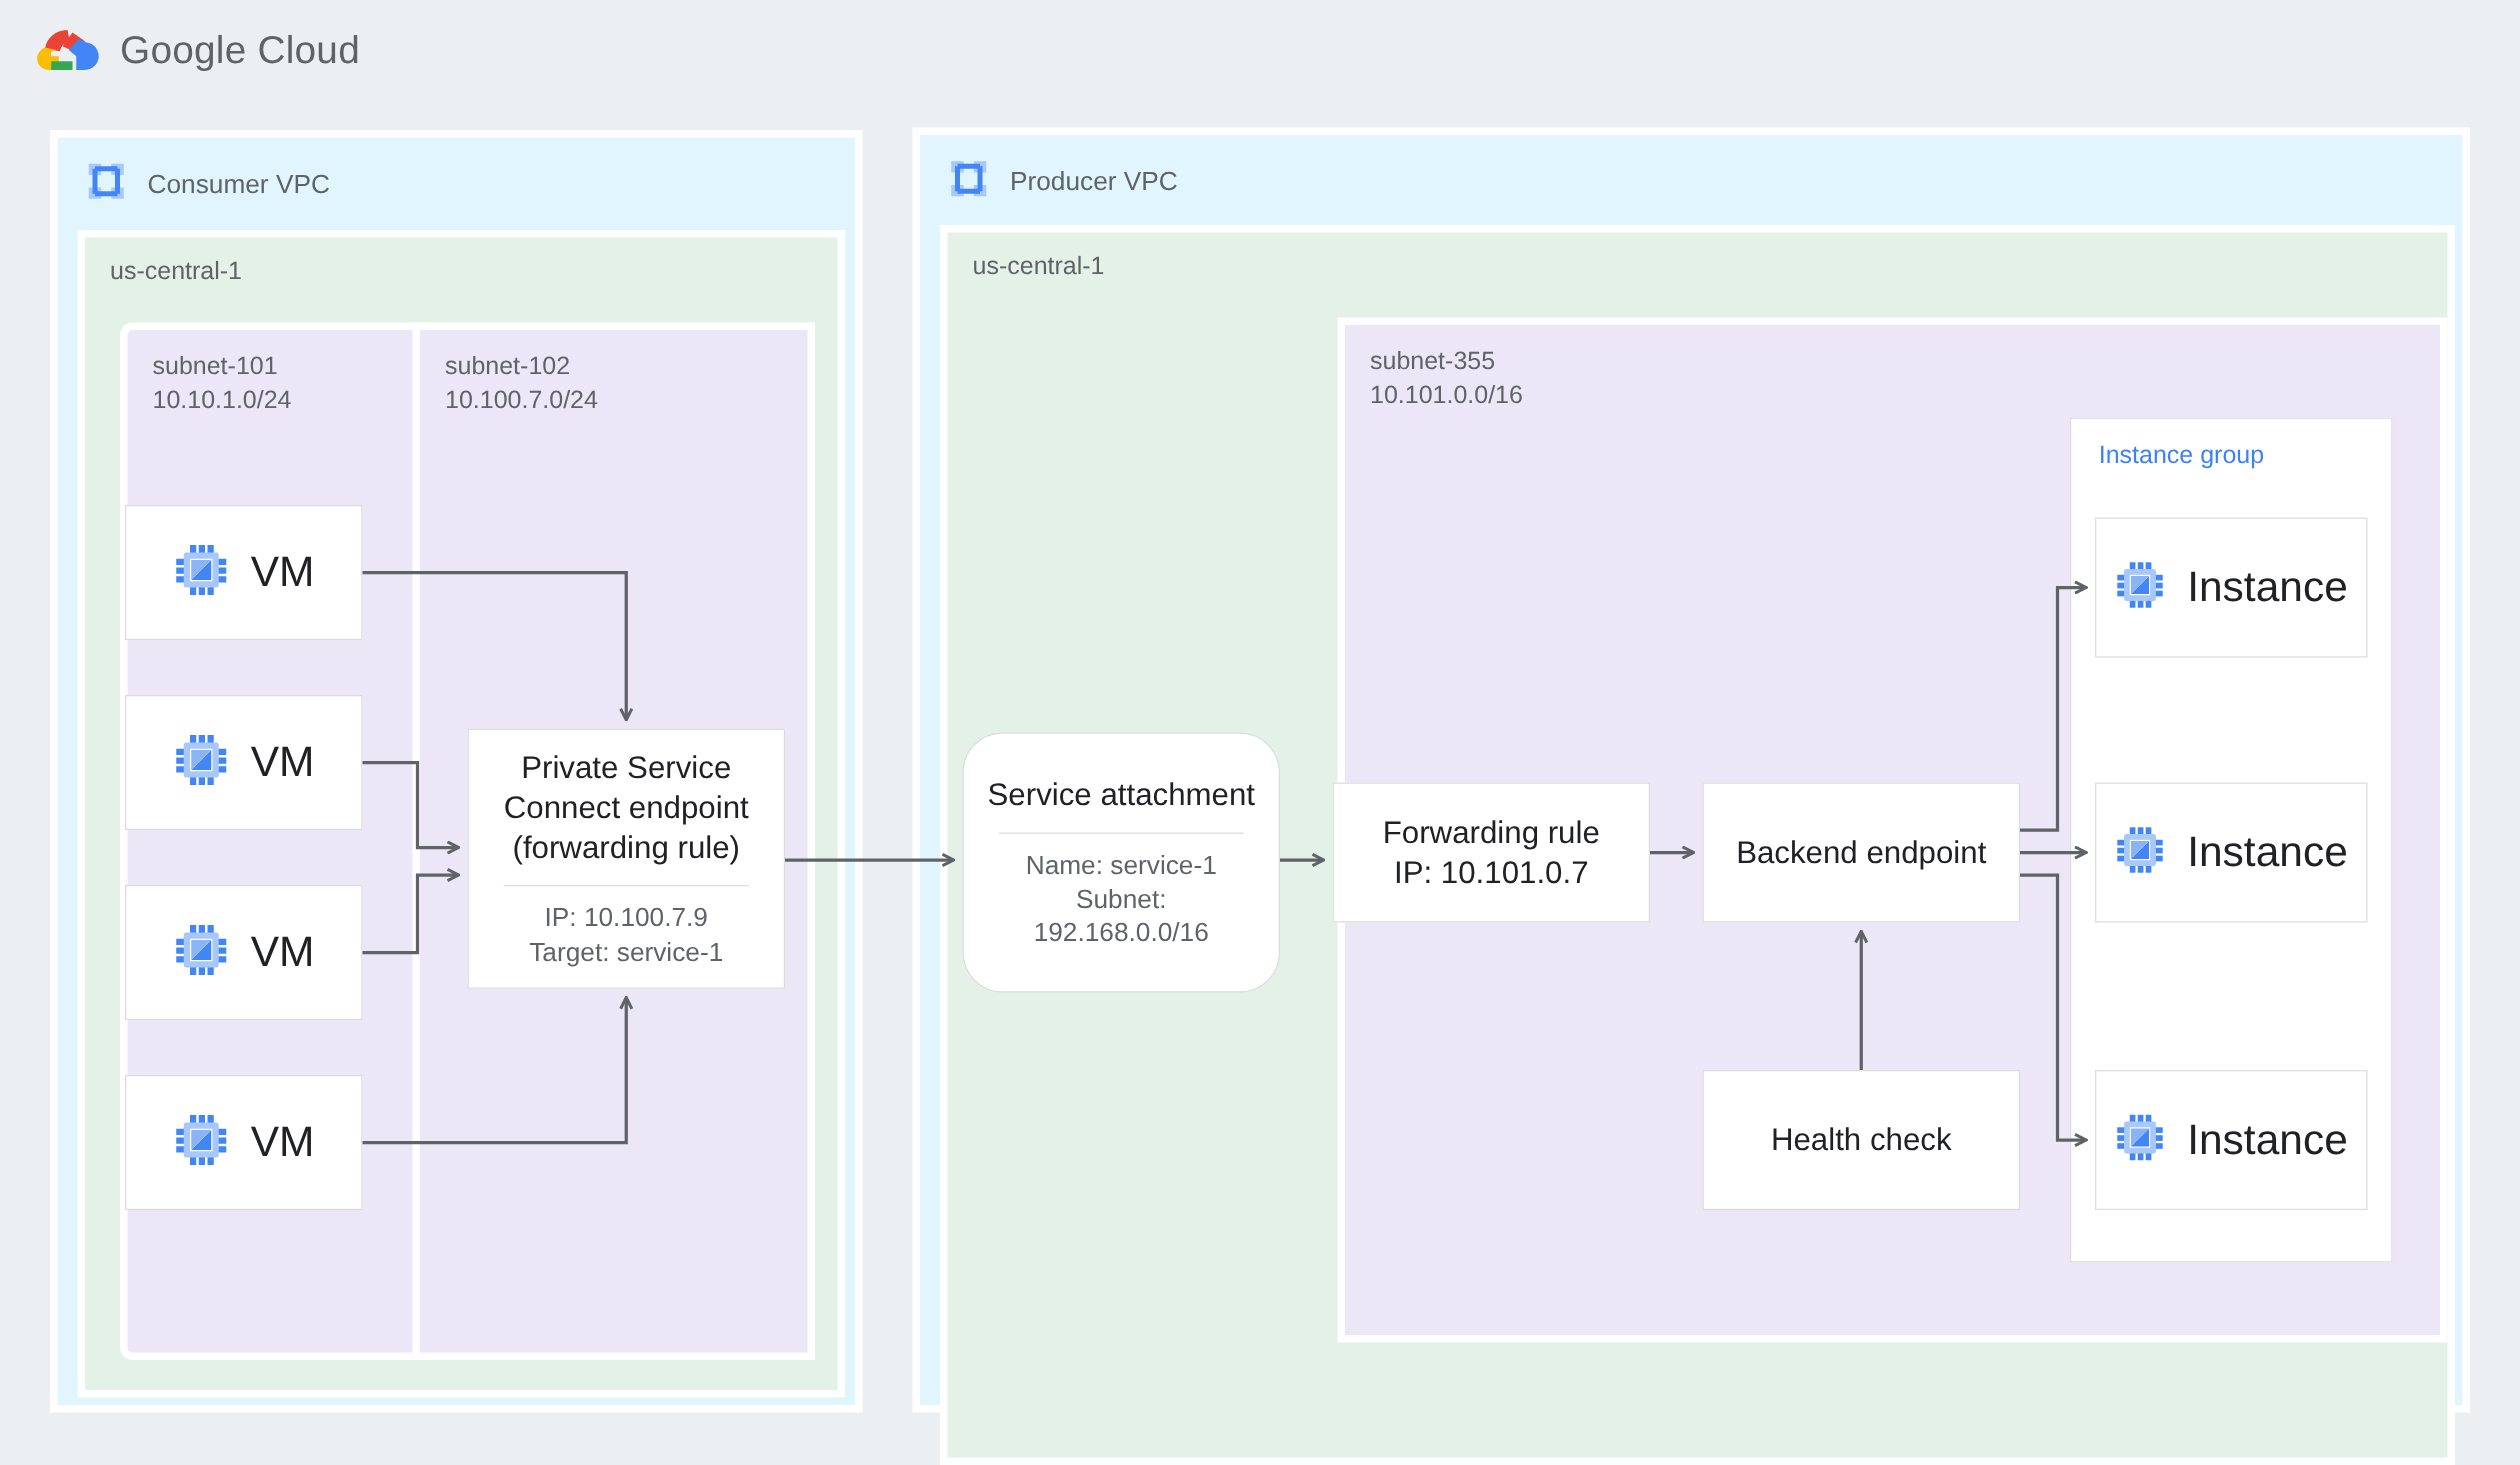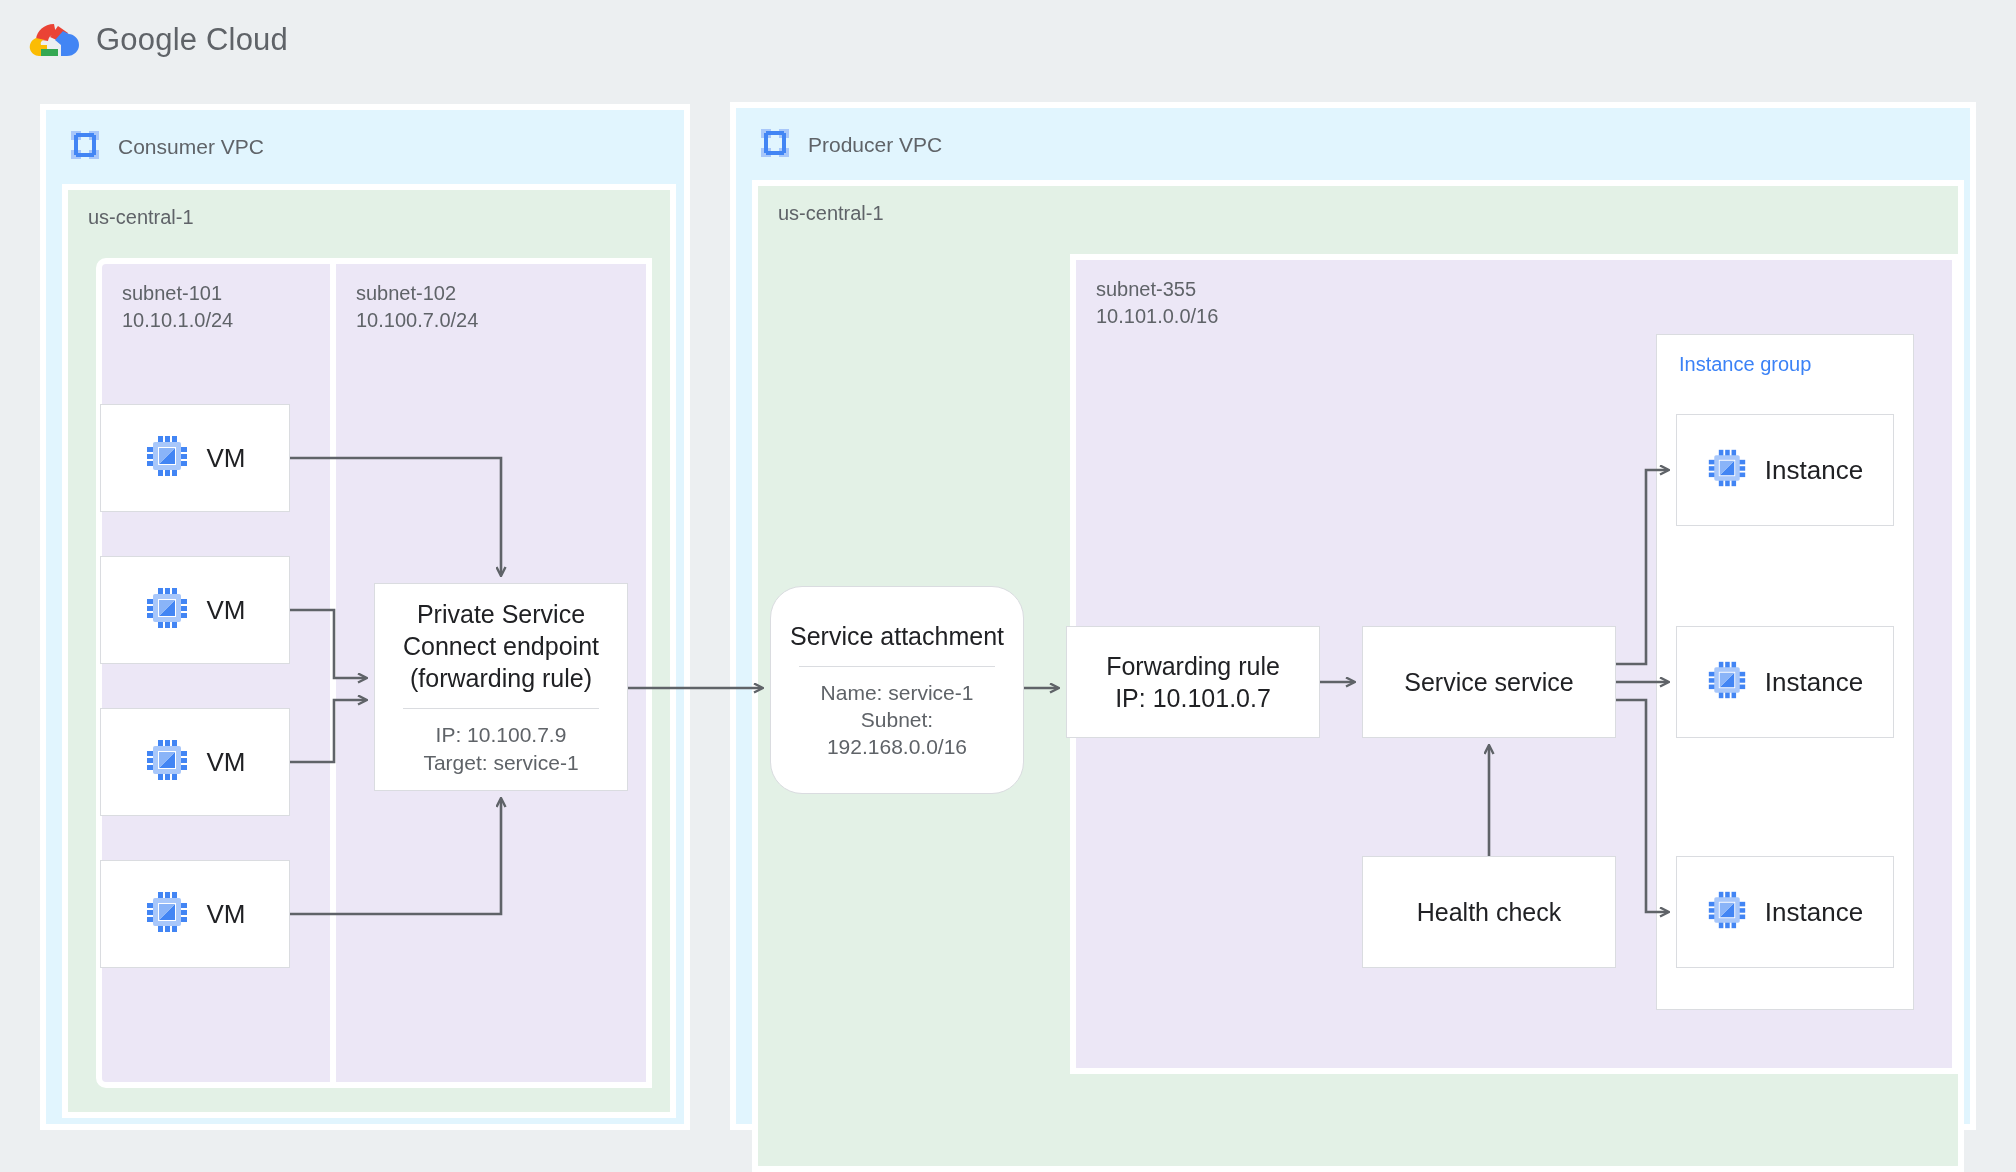--- a/index.html
+++ b/index.html
@@ -34,21 +34,21 @@
   
   .node{
     position:absolute; background:#ffffff; border:1px solid #dadce0; box-sizing:border-box;
     display:flex; flex-direction:column; align-items:center; justify-content:center;
     text-align:center;
   }
   .node-row{ flex-direction:row; gap:18px; }
   .node-title{ font-size:25px; color:#202124; line-height:1.28; }
   .node-sub{ font-size:21px; color:#5f6368; line-height:1.3; }
   .divider{ width:78%; height:1px; background:#dadce0; margin:14px 0 12px; }
-  .vm-label{ font-size:26px; color:#202124; }
+  .vm-label{ font-size:34px; color:#202124; }
 
   .group-box{
     position:absolute; background:#ffffff; border:1px solid #dadce0; box-sizing:border-box;
   }
   .group-lbl{ position:absolute; left:22px; top:18px; font-size:20px; color:#3b82f6; }
 
   svg.wires{ position:absolute; left:0; top:0; width:2016px; height:1172px; pointer-events:none; }
   .wire{ stroke:#5f6368; stroke-width:2.6; fill:none; }
 </style>
 </head>
@@ -246,21 +246,21 @@
   <span class="node-sub">Subnet:</span>
   <span class="node-sub">192.168.0.0/16</span>
 </div>
 
 <div class="node" style="left:1066px; top:626px; width:254px; height:112px;">
   <span class="node-title">Forwarding rule</span>
   <span class="node-title">IP: 10.101.0.7</span>
 </div>
 
 <div class="node" style="left:1362px; top:626px; width:254px; height:112px;">
-  <span class="node-title">Service service</span>
+  <span class="node-title">Backend endpoint</span>
 </div>
 
 <div class="node" style="left:1362px; top:856px; width:254px; height:112px;">
   <span class="node-title">Health check</span>
 </div>
 
 <div class="group-box" style="left:1656px; top:334px; width:258px; height:676px;">
   <span class="group-lbl">Instance group</span>
 </div>
 

